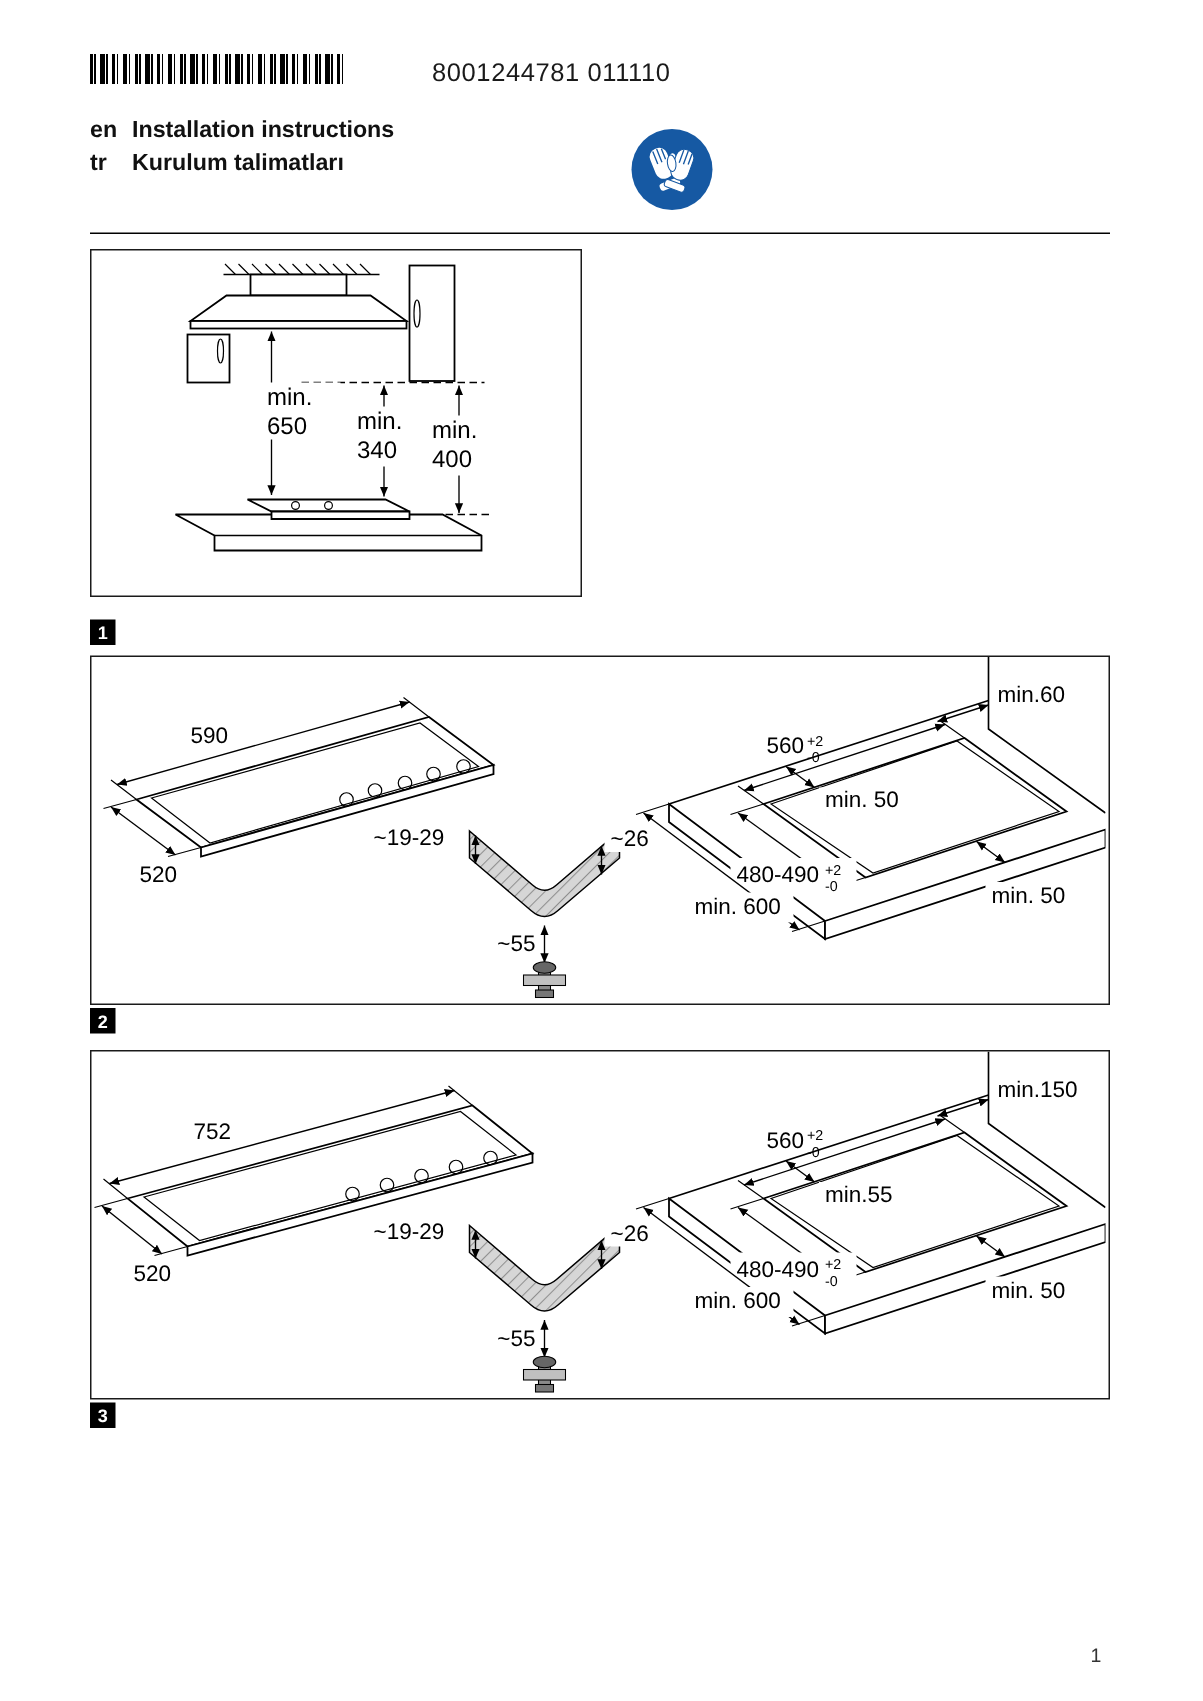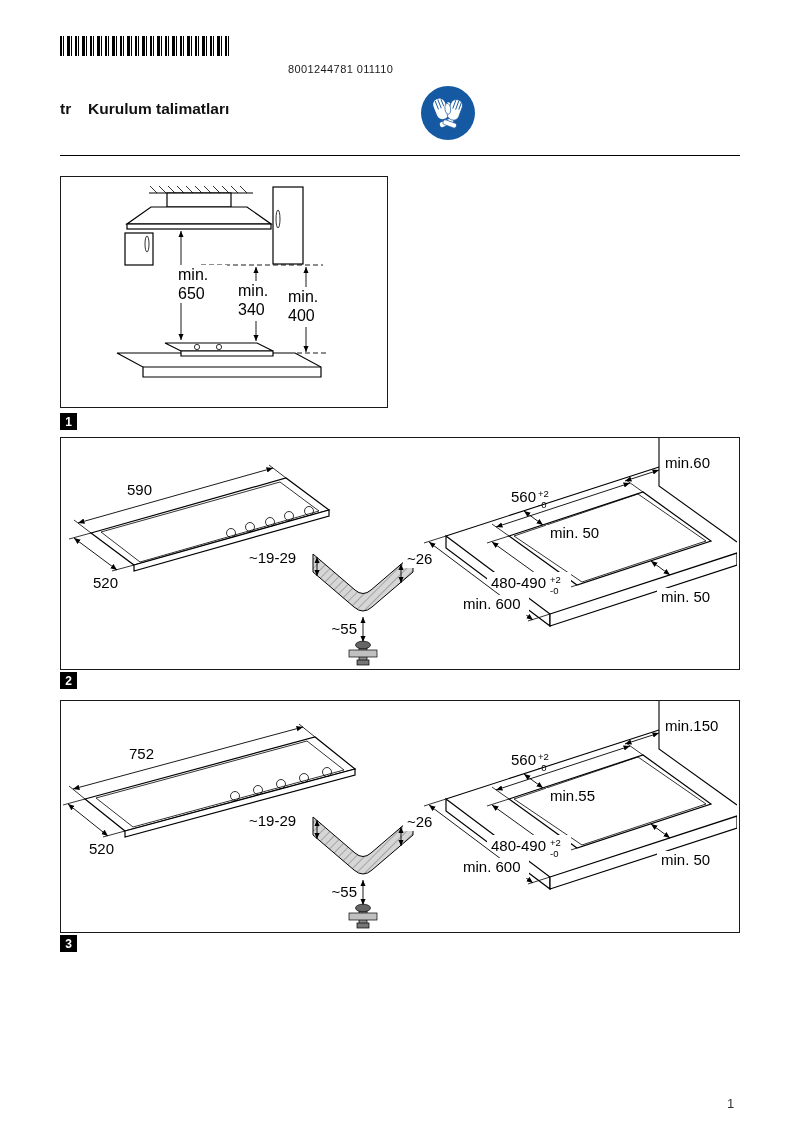--- a/index.html
+++ b/index.html
@@ -1,26 +1,26 @@
 <!DOCTYPE html>
 <html><head>
 <meta charset="utf-8">
 <style>
   html,body{margin:0;padding:0;background:#e8e8e8;}
   .page{position:relative;width:802px;height:1134px;background:#fff;margin:0 auto;
         font-family:"Liberation Sans",sans-serif;color:#000;overflow:hidden;}
   .abs{position:absolute;}
   .barcode{left:60px;top:36px;width:172px;height:20px;
     background-image:repeating-linear-gradient(90deg,#000 0 2px,#fff 2px 3px,#000 3px 4px,#fff 4px 7px,#000 7px 10px,#fff 10px 11px,#000 11px 12px,#fff 12px 15px);}
-  .ordernum{left:288px;top:39px;font-size:11px;letter-spacing:.4px;color:#1a1a1a;margin-top:24px;}
+  .ordernum{left:288px;top:39px;font-size:17px;letter-spacing:.4px;color:#1a1a1a;}
   .titleline{left:60px;font-size:15.5px;font-weight:bold;color:#111;}
   .titleline .lang{display:inline-block;min-width:22px;margin-right:6px;}
   .rule{left:60px;top:155px;width:680px;height:0;border-top:1.6px solid #000;}
   .figbox{border:1.2px solid #1a1a1a;background:#fff;}
-  .fig1{left:60px;top:176px;width:326px;height:230px;}
+  .fig1{left:60px;top:166px;width:326px;height:230px;}
   .fig2{left:60px;top:437px;width:678px;height:231px;}
   .fig3{left:60px;top:700px;width:678px;height:231px;}
   .badge{width:17px;height:17px;background:#000;color:#fff;font-size:12px;font-weight:bold;
          display:flex;align-items:center;justify-content:center;}
   .b1{left:60px;top:413px;} .b2{left:60px;top:672px;} .b3{left:60px;top:935px;}
   .pagenum{left:727px;top:1096px;font-size:13px;color:#333;}
   svg text{font-family:"Liberation Sans",sans-serif;fill:#000;}
   .d15{font-size:15px;} .d16{font-size:16px;} .tol{font-size:9.5px;}
   .dl{stroke:#000;stroke-width:.9;fill:none;marker-start:url(#arr);marker-end:url(#arr);}
   .tick{stroke:#000;stroke-width:.8;fill:none;}
@@ -42,20 +42,23 @@
         </marker>
       <pattern id="hatch" width="6" height="6" patternUnits="userSpaceOnUse" patternTransform="rotate(45)">
         <rect width="6" height="6" fill="#d6d6d6"></rect>
         <line x1="0" y1="0" x2="0" y2="6" stroke="#8f8f8f" stroke-width="1.4"></line>
       </pattern>
     </defs>
   </svg>
 
   <div class="abs barcode"></div>
   <div class="abs ordernum">8001244781 011110</div>
+  <div class="abs titleline" style="top:78px;">
+    <span class="lang">en</span><span>Installation instructions</span>
+  </div>
   <div class="abs titleline" style="top:100px;">
     <span class="lang">tr</span><span>Kurulum talimatları</span>
   </div>
 
   <div class="abs" style="left:420px;top:85px;width:56px;height:56px;">
     <svg width="56" height="56" viewBox="0 0 56 56">
       <circle cx="28" cy="28" r="27" fill="#1659a3"></circle>
       <g transform="translate(23,29) rotate(-22)">
         <rect x="-6" y="-16" width="12" height="21" rx="5.5" fill="#fff"></rect>
         <ellipse cx="7" cy="-4" rx="2.8" ry="5.5" fill="#fff" transform="rotate(28 7 -4)"></ellipse>

